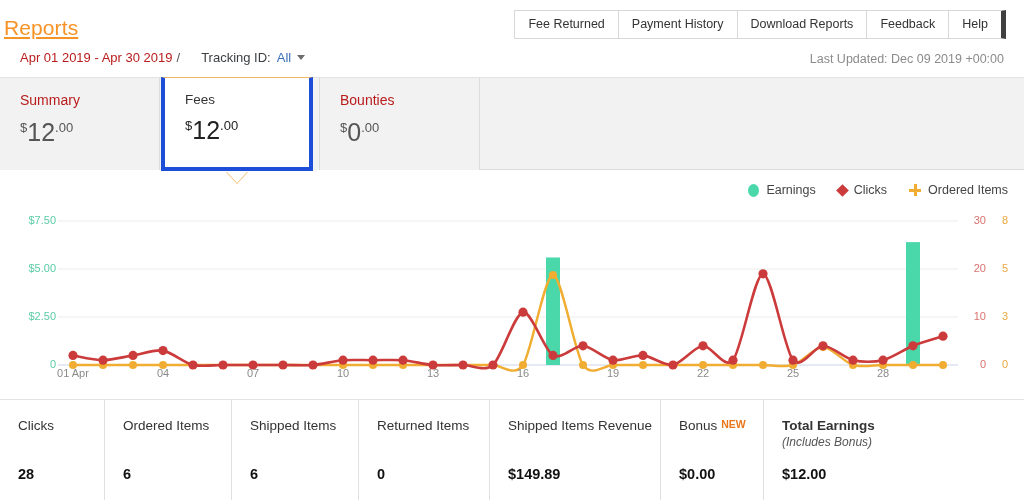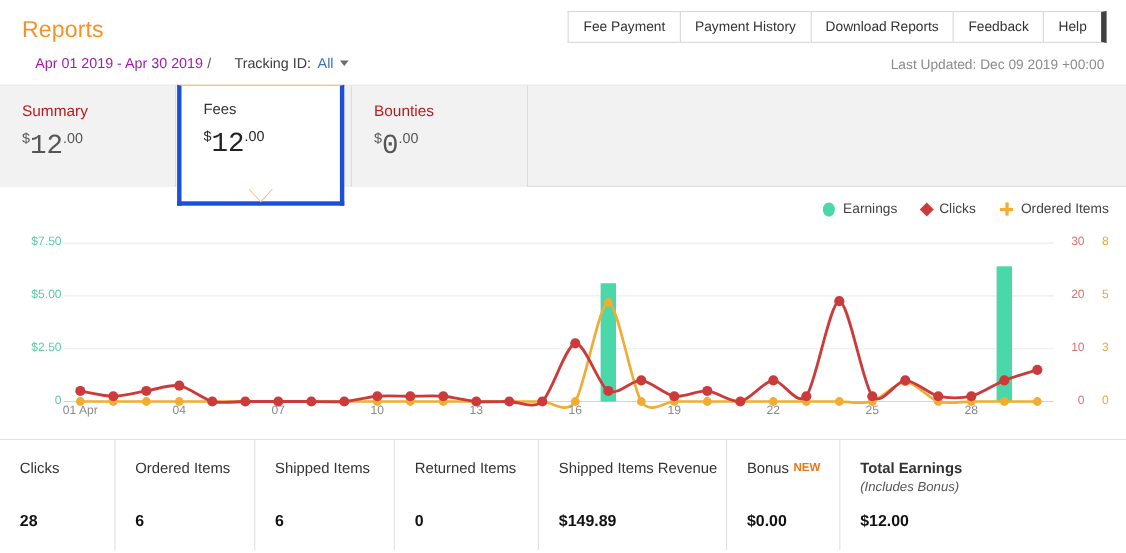--- a/index.html
+++ b/index.html
@@ -10,29 +10,30 @@
     overflow: hidden;
   }
   .page { position: relative; width: 1024px; height: 503px; background:#fff; }
 
   
   .topbar {
     position: relative; height: 78px; background:#fff;
     border-bottom: 1px solid #e3e3e3;
   }
   .page-title {
-    position:absolute; left: 20px; top: 16px;
+    position:absolute; left: 4px; top: 16px;
     font-size: 21px; color:#f79325; font-weight: 400;
     letter-spacing: .1px;
+    text-decoration: underline;
   }
   .subbar {
     position:absolute; left:20px; top: 50px;
     display:flex; align-items:center; font-size:13px; color:#3c4043;
   }
-  .daterange-text { color:#a21caf;margin-left:12px; }
+  .daterange-text { color:#b91c1c; }
   .slash { color:#555; margin: 0 5px 0 4px; }
   .dd-select {
     display:inline-flex; align-items:center; gap:9px;
     border: 2px solid #5b9dd9; border-radius: 2px;
     padding: 1px 6px 2px 6px; color:#3b72b8; font-size:13px;
     background:#fff; cursor:pointer;
   }
   .caret { width:0;height:0;border-left:4px solid transparent;border-right:4px solid transparent;border-top:5px solid #3b72b8;display:inline-block; }
   .caret.grey { border-top-color:#6d6d6d; }
   .tracking { margin-left: 16px; color:#3c4043; font-size:13px; display:inline-flex; align-items:center; gap:6px;}
@@ -57,27 +58,27 @@
     border-bottom:1px solid #dcdcdc; display:flex;
   }
   .tab {
     width: 160px; height: 92px; background:#f2f2f2;
     border-right:1px solid #dcdcdc;
     padding: 14px 0 0 20px; cursor:pointer;
   }
   .tab .tlabel { font-size:14px; color:#b91c1c; margin-bottom:10px; }
   .tab .amount { color:#555; font-weight:300; }
   .amount .cur { font-size:13px; vertical-align: 9px; }
-  .amount .big { font-size:25px;font-family:Liberation Mono, monospace; }
+  .amount .big { font-size:25px; }
   .amount .cents { font-size:13px; vertical-align: 9px; }
 
   
   .fees-card {
     position:absolute; left: 161px; top: -1px;
-    width: 152px; height: 110px;
+    width: 152px; height: 94px;
     background:#fff; border:4px solid #1d4ed8;
     border-top: 1px solid #f0b866;
     padding: 14px 0 0 20px; z-index: 5;
   }
   .fees-card .tlabel { font-size:13.5px; color:#333; margin-bottom: 9px; }
   .fees-card .amount { color:#222; }
   .fees-card .amount .big { font-size:25px; font-weight:400; }
   .fees-arrow-o, .fees-arrow-i {
     position:absolute; left: 50%; width:0; height:0;
     border-left: 11px solid transparent; border-right: 11px solid transparent;
@@ -127,21 +128,21 @@
       <span class="daterange-text">Apr 01 2019 - Apr 30 2019</span>
       <span class="slash">/</span>
       <span class="tracking">
         <span>Tracking ID:</span>
         <span class="lnk">All</span>
         <span class="caret grey"></span>
       </span>
     </div>
 
     <div class="navbtns">
-      <div class="navbtn">Fee Payment</div>
+      <div class="navbtn">Fee Returned</div>
       <div class="navbtn">Payment History</div>
       <div class="navbtn">Download Reports</div>
       <div class="navbtn">Feedback</div>
       <div class="navbtn">Help</div>
     </div>
 
     <div class="lastupd">Last Updated: Dec 09 2019 +00:00</div>
   </div>
 
   <div class="tabstrip">

